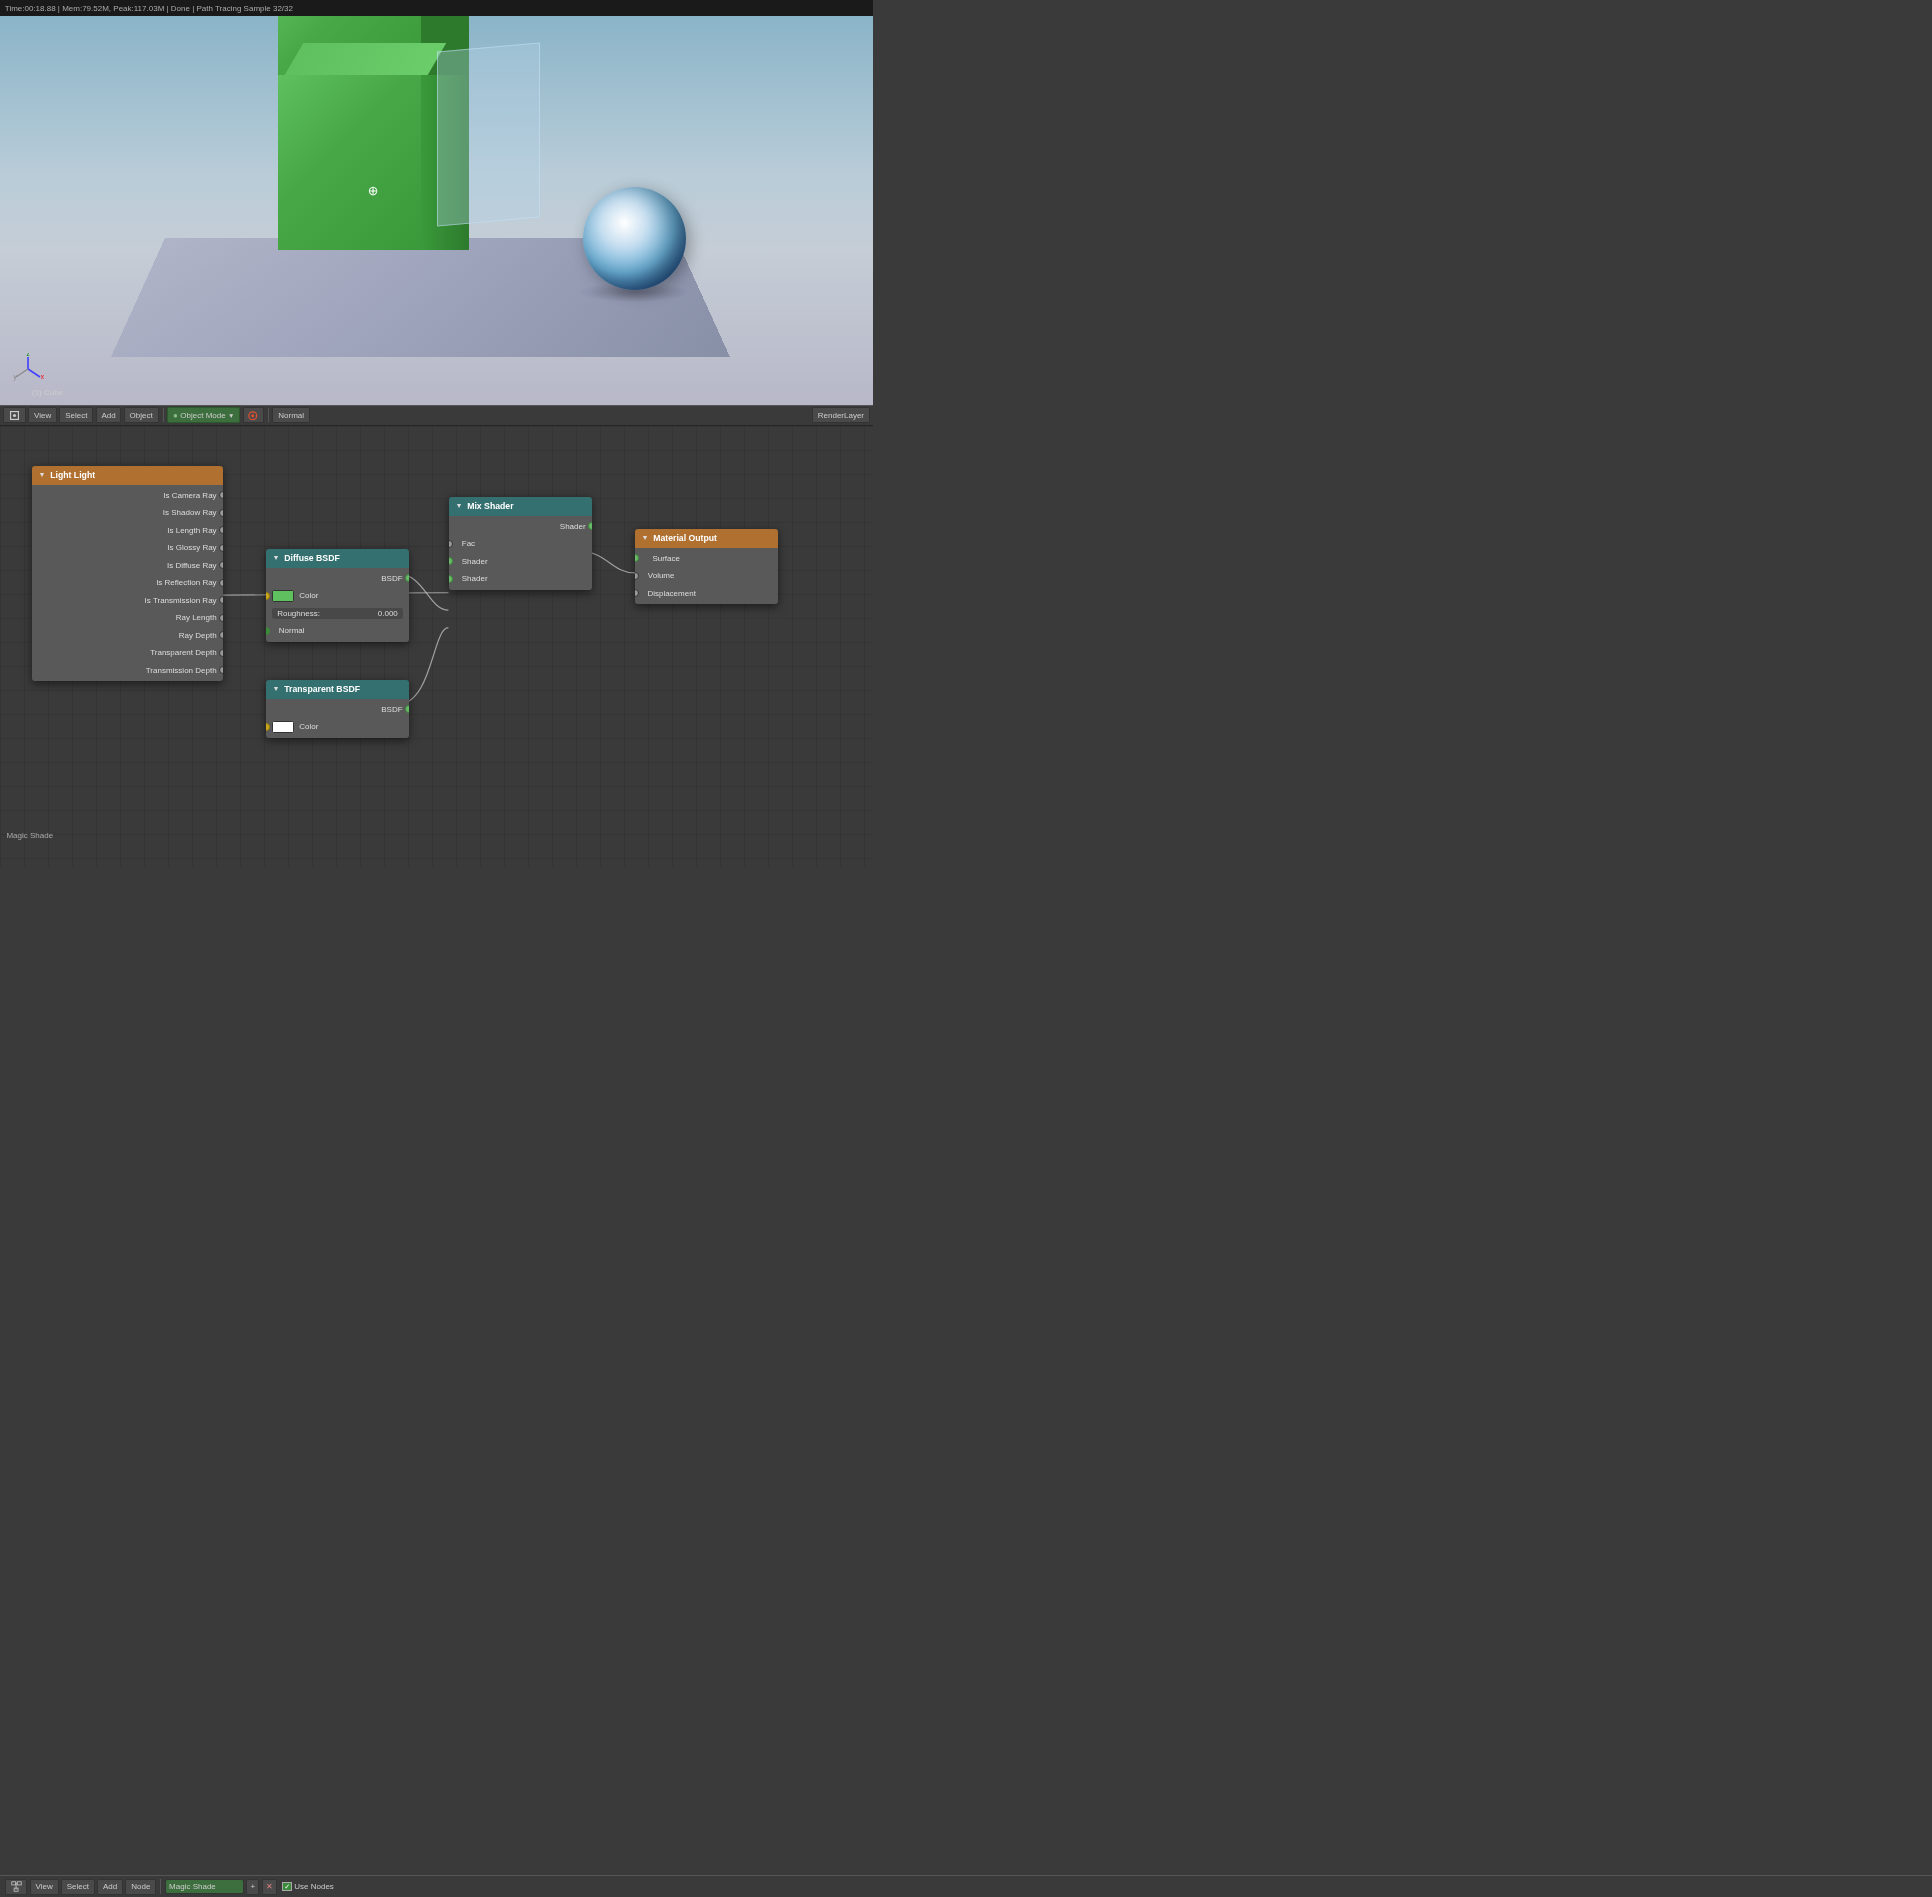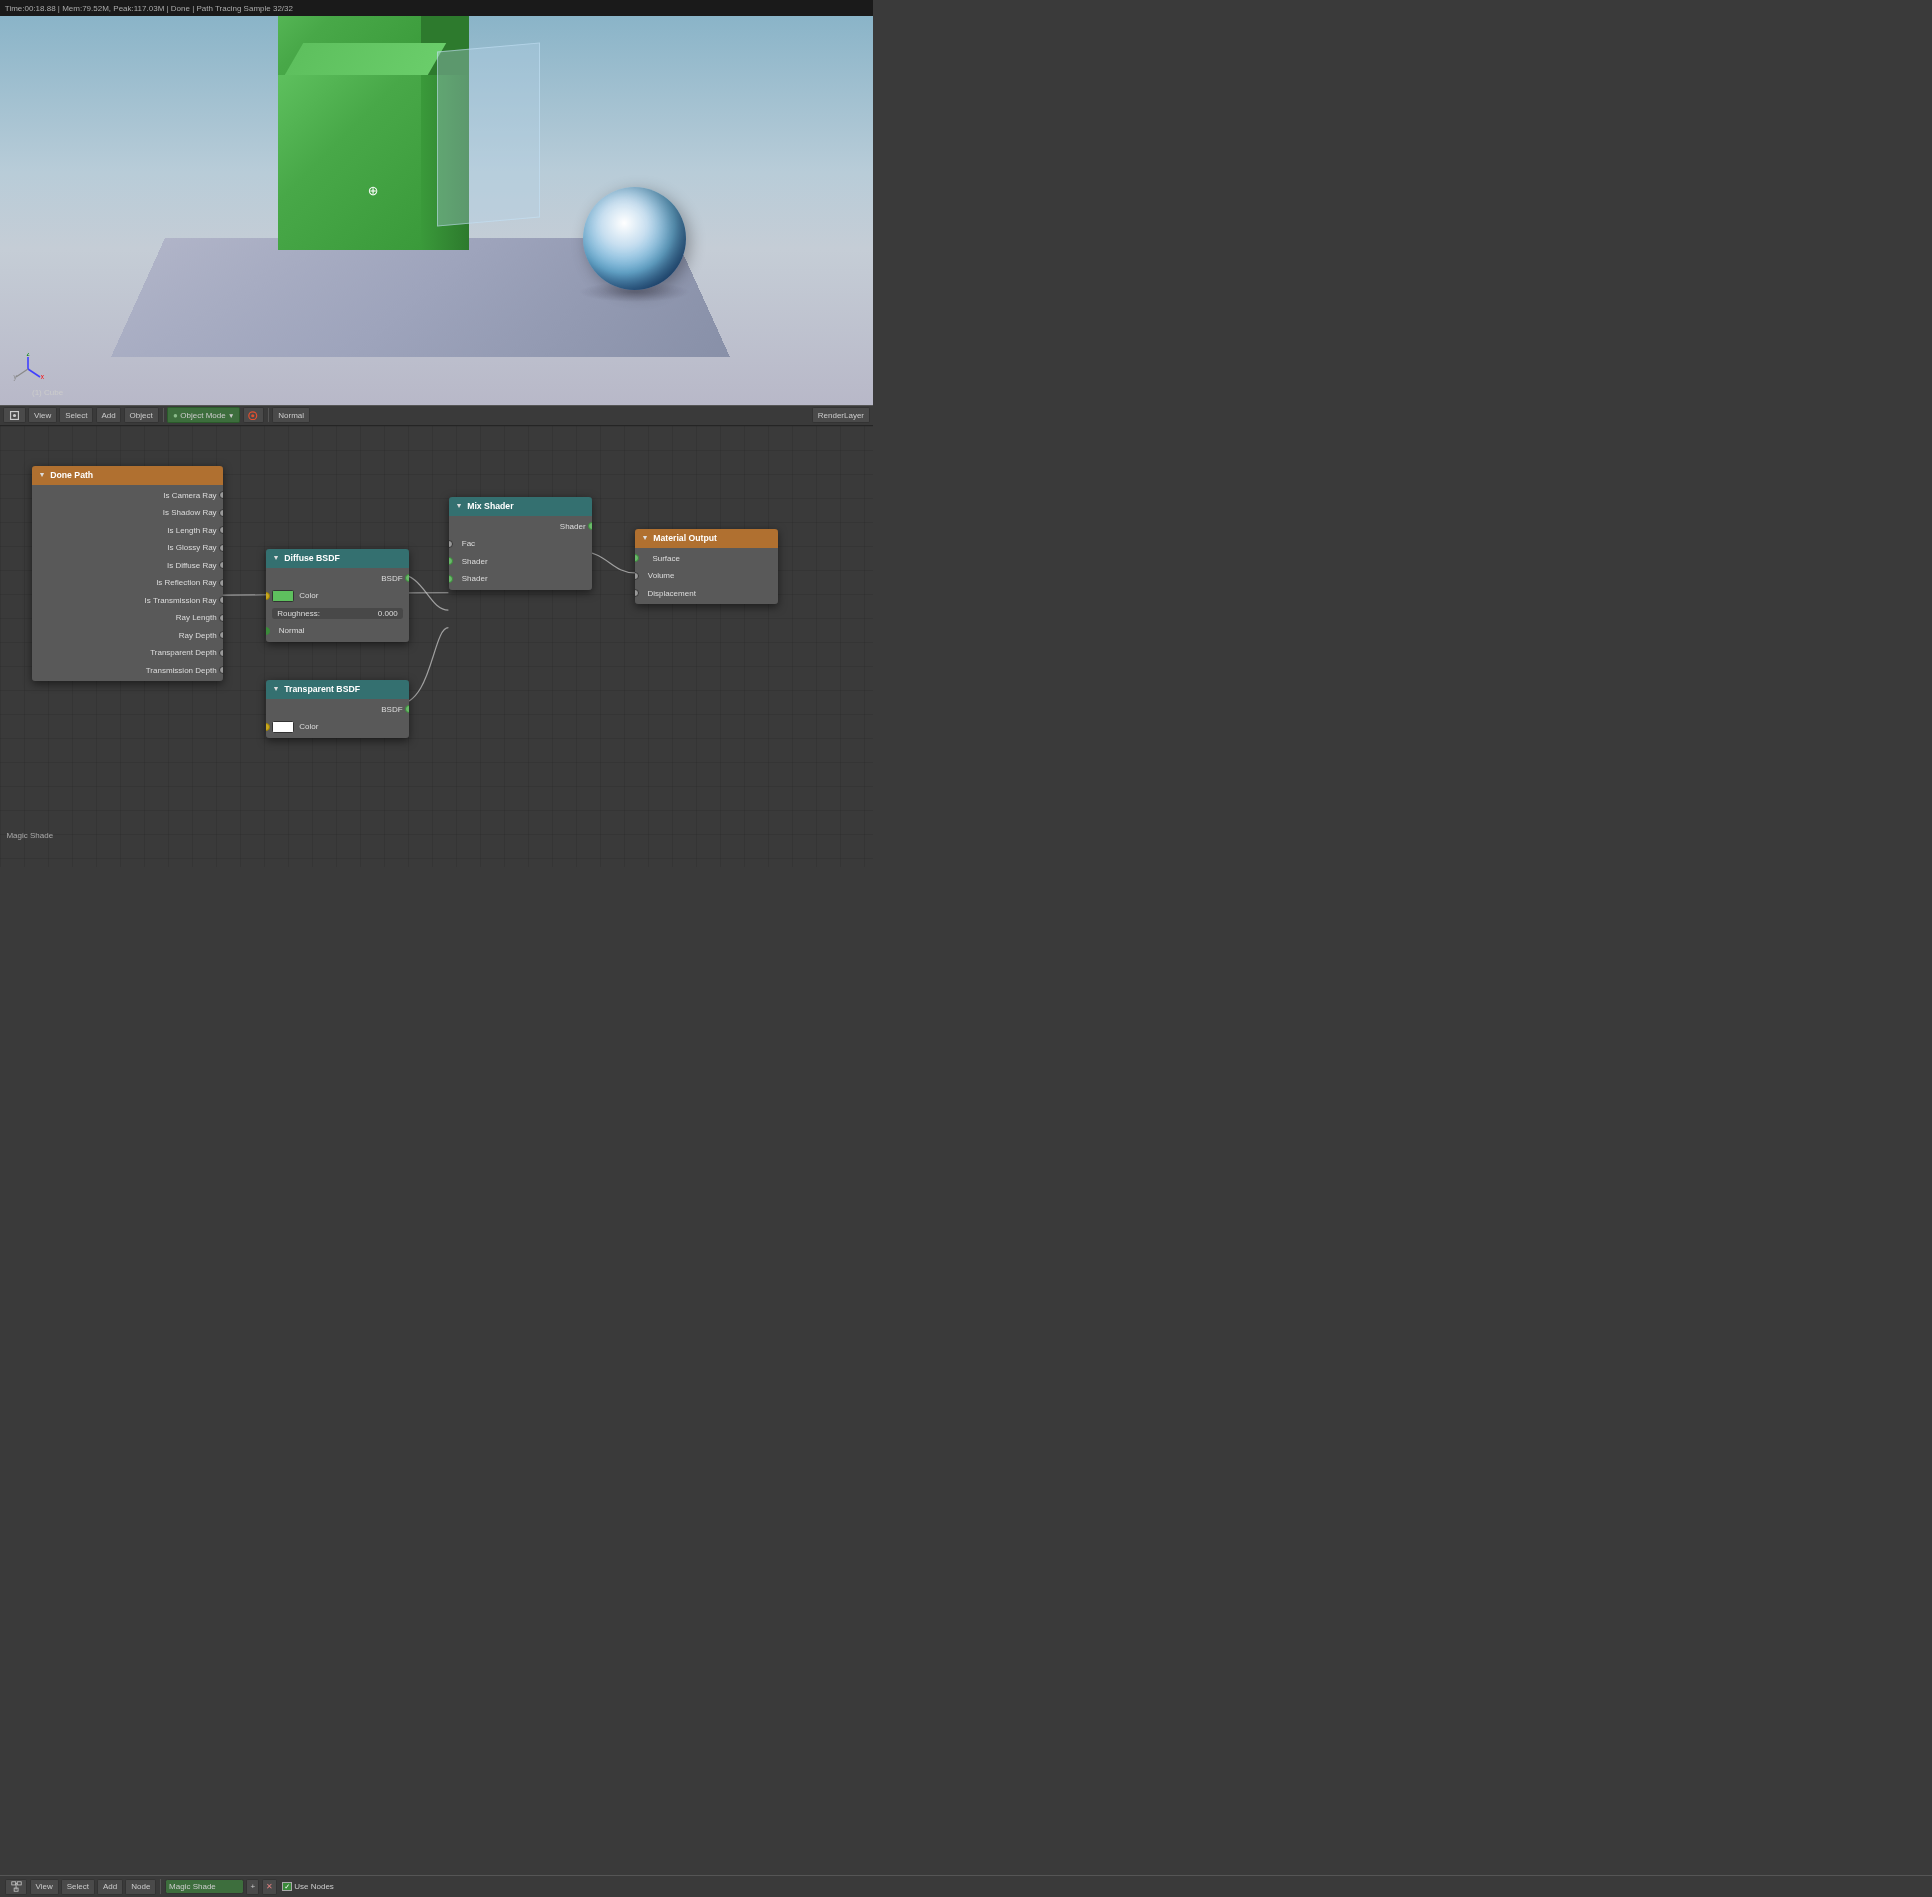--- a/index.html
+++ b/index.html
@@ -423,21 +423,21 @@
     <path d="M 500 186 C 535 186, 540 232, 565 232" stroke="#ccc" stroke-width="1.5" fill="none" opacity="0.7"></path>
 
     <path d="M 500 351 C 545 351, 545 254, 565 254" stroke="#ccc" stroke-width="1.5" fill="none" opacity="0.7"></path>
 
     <path d="M 730 158 C 765 158, 770 185, 800 185" stroke="#ccc" stroke-width="1.5" fill="none" opacity="0.7"></path>
   </svg>
 
   <div class="node-card" id="node-light-path">
     <div class="node-header">
       <span class="collapse-arrow">▼</span>
-      <span>Done Path</span>
+      <span>Light Light</span>
     </div>
     <div class="node-body">
       <div class="node-row right-aligned">
         <span>Is Camera Ray</span>
         <div class="socket right gray"></div>
       </div>
       <div class="node-row right-aligned">
         <span>Is Shadow Ray</span>
         <div class="socket right gray"></div>
       </div>

